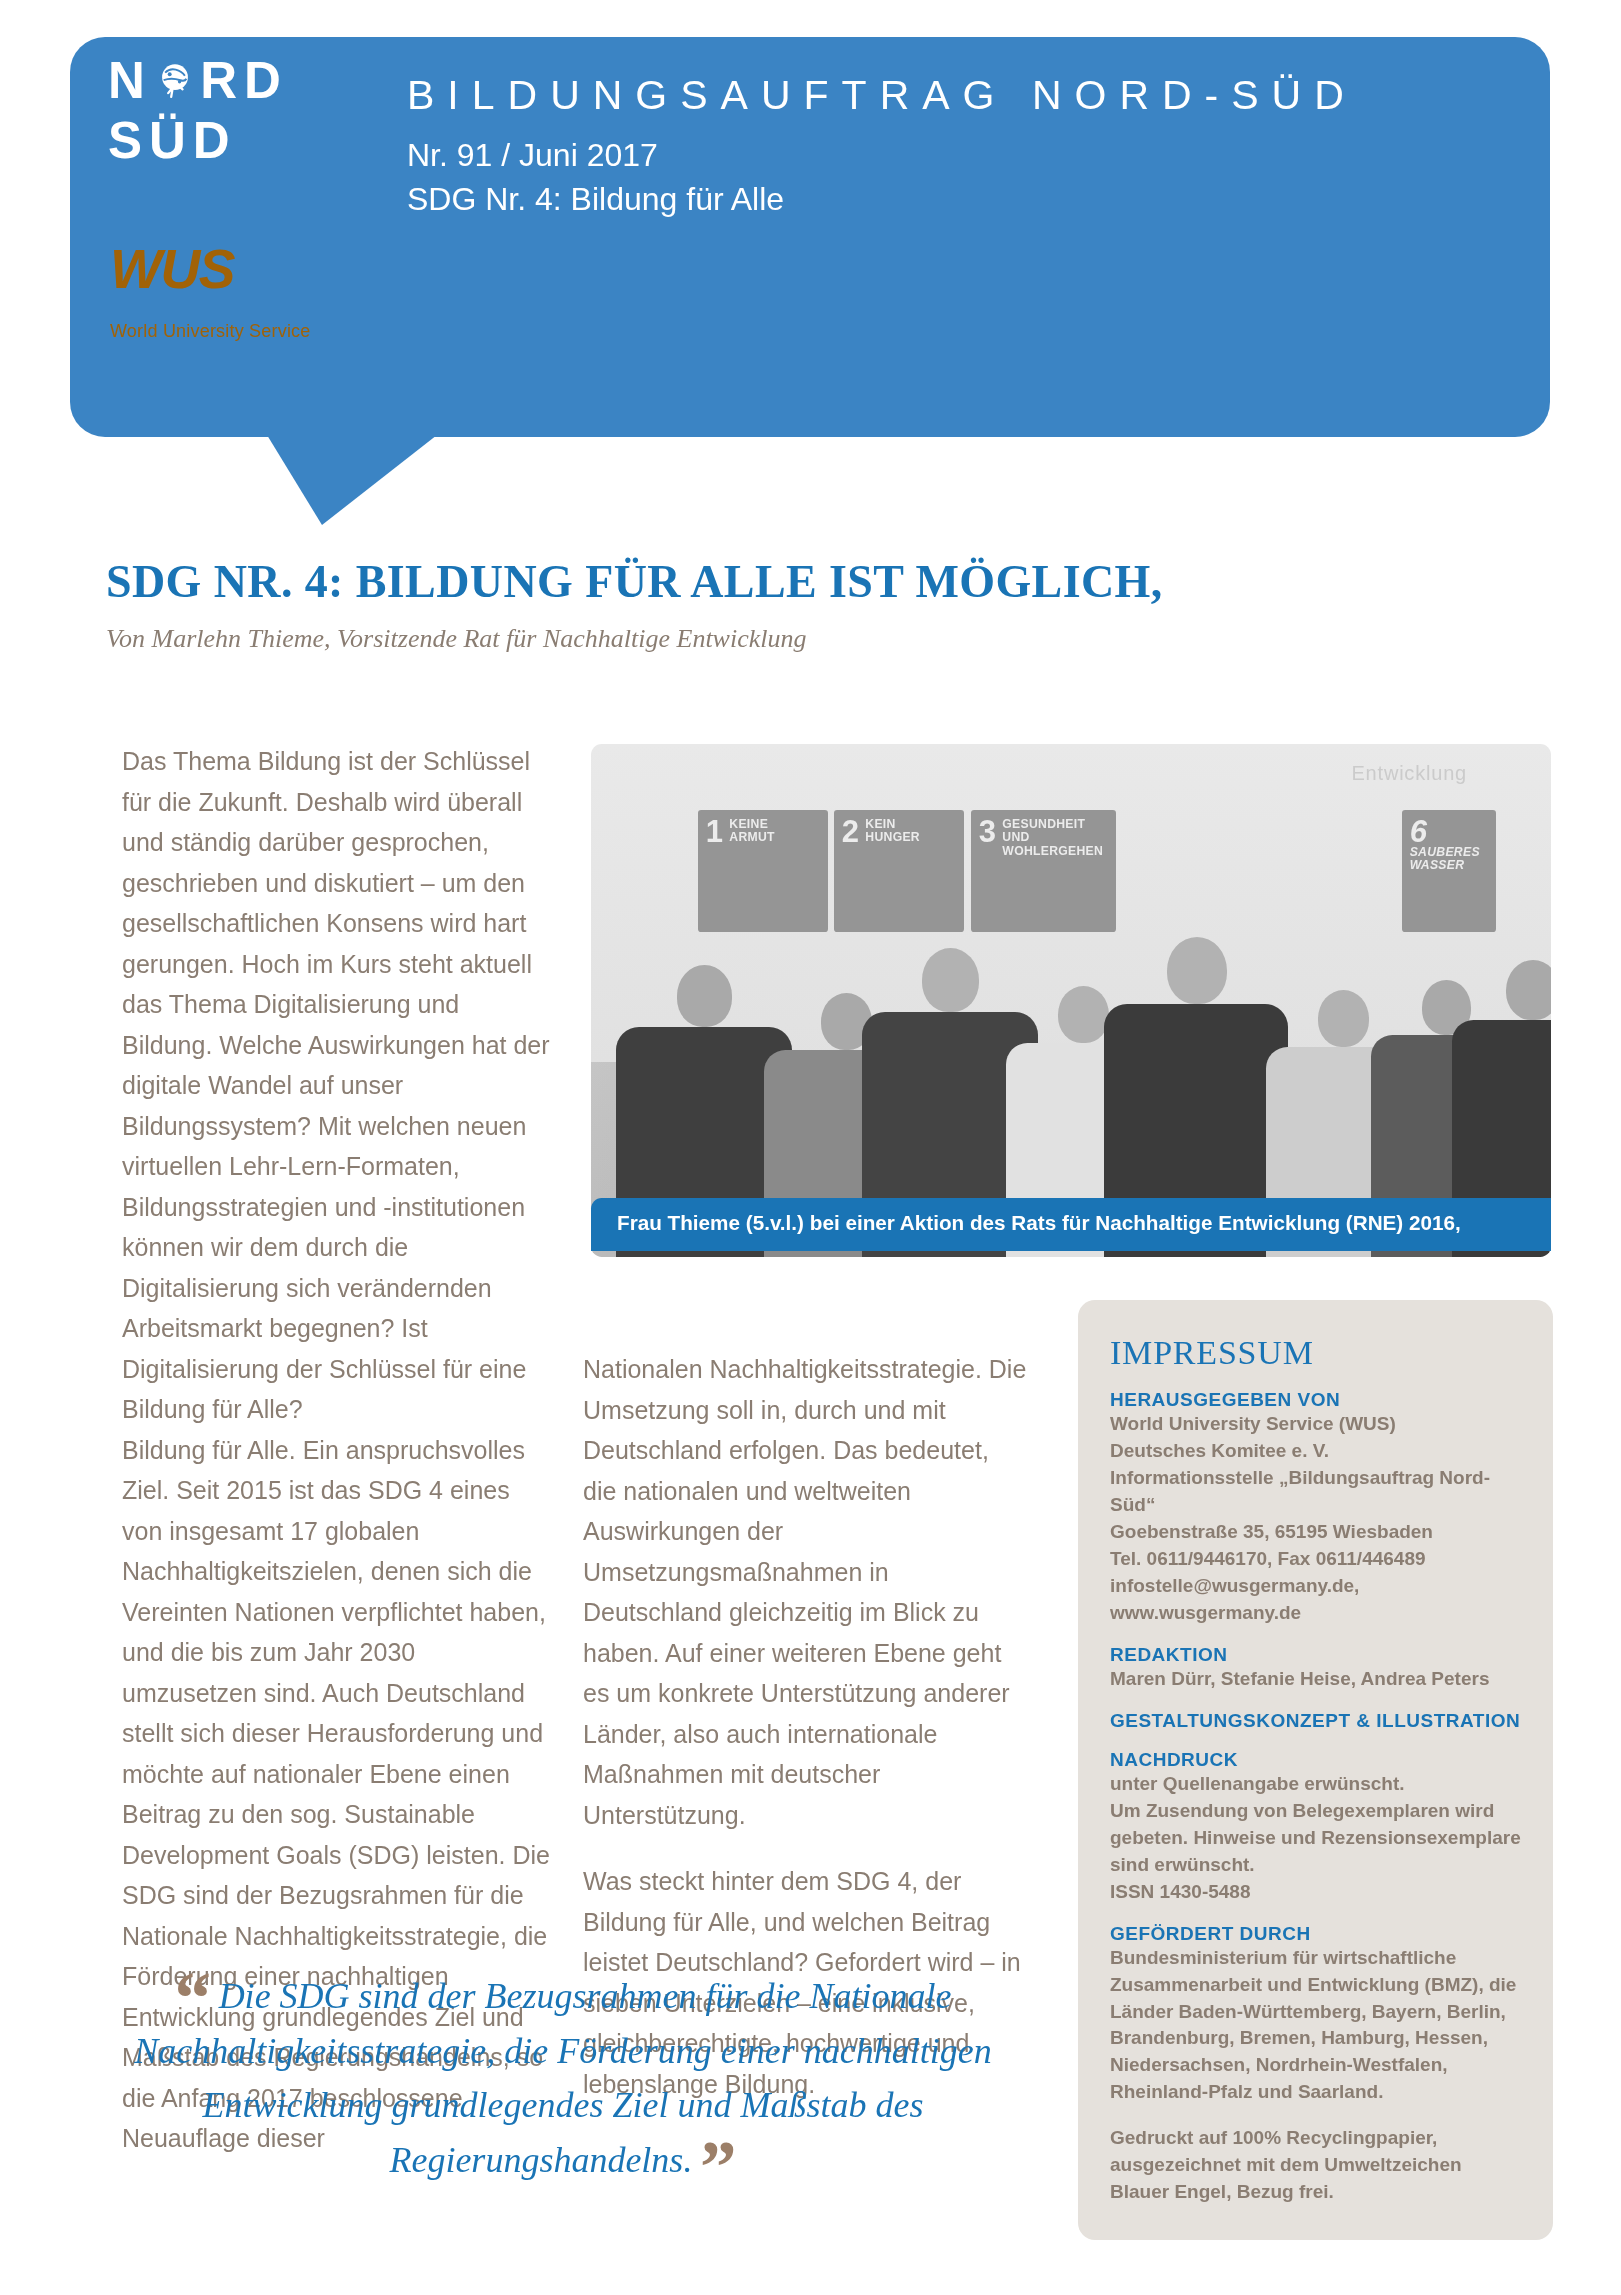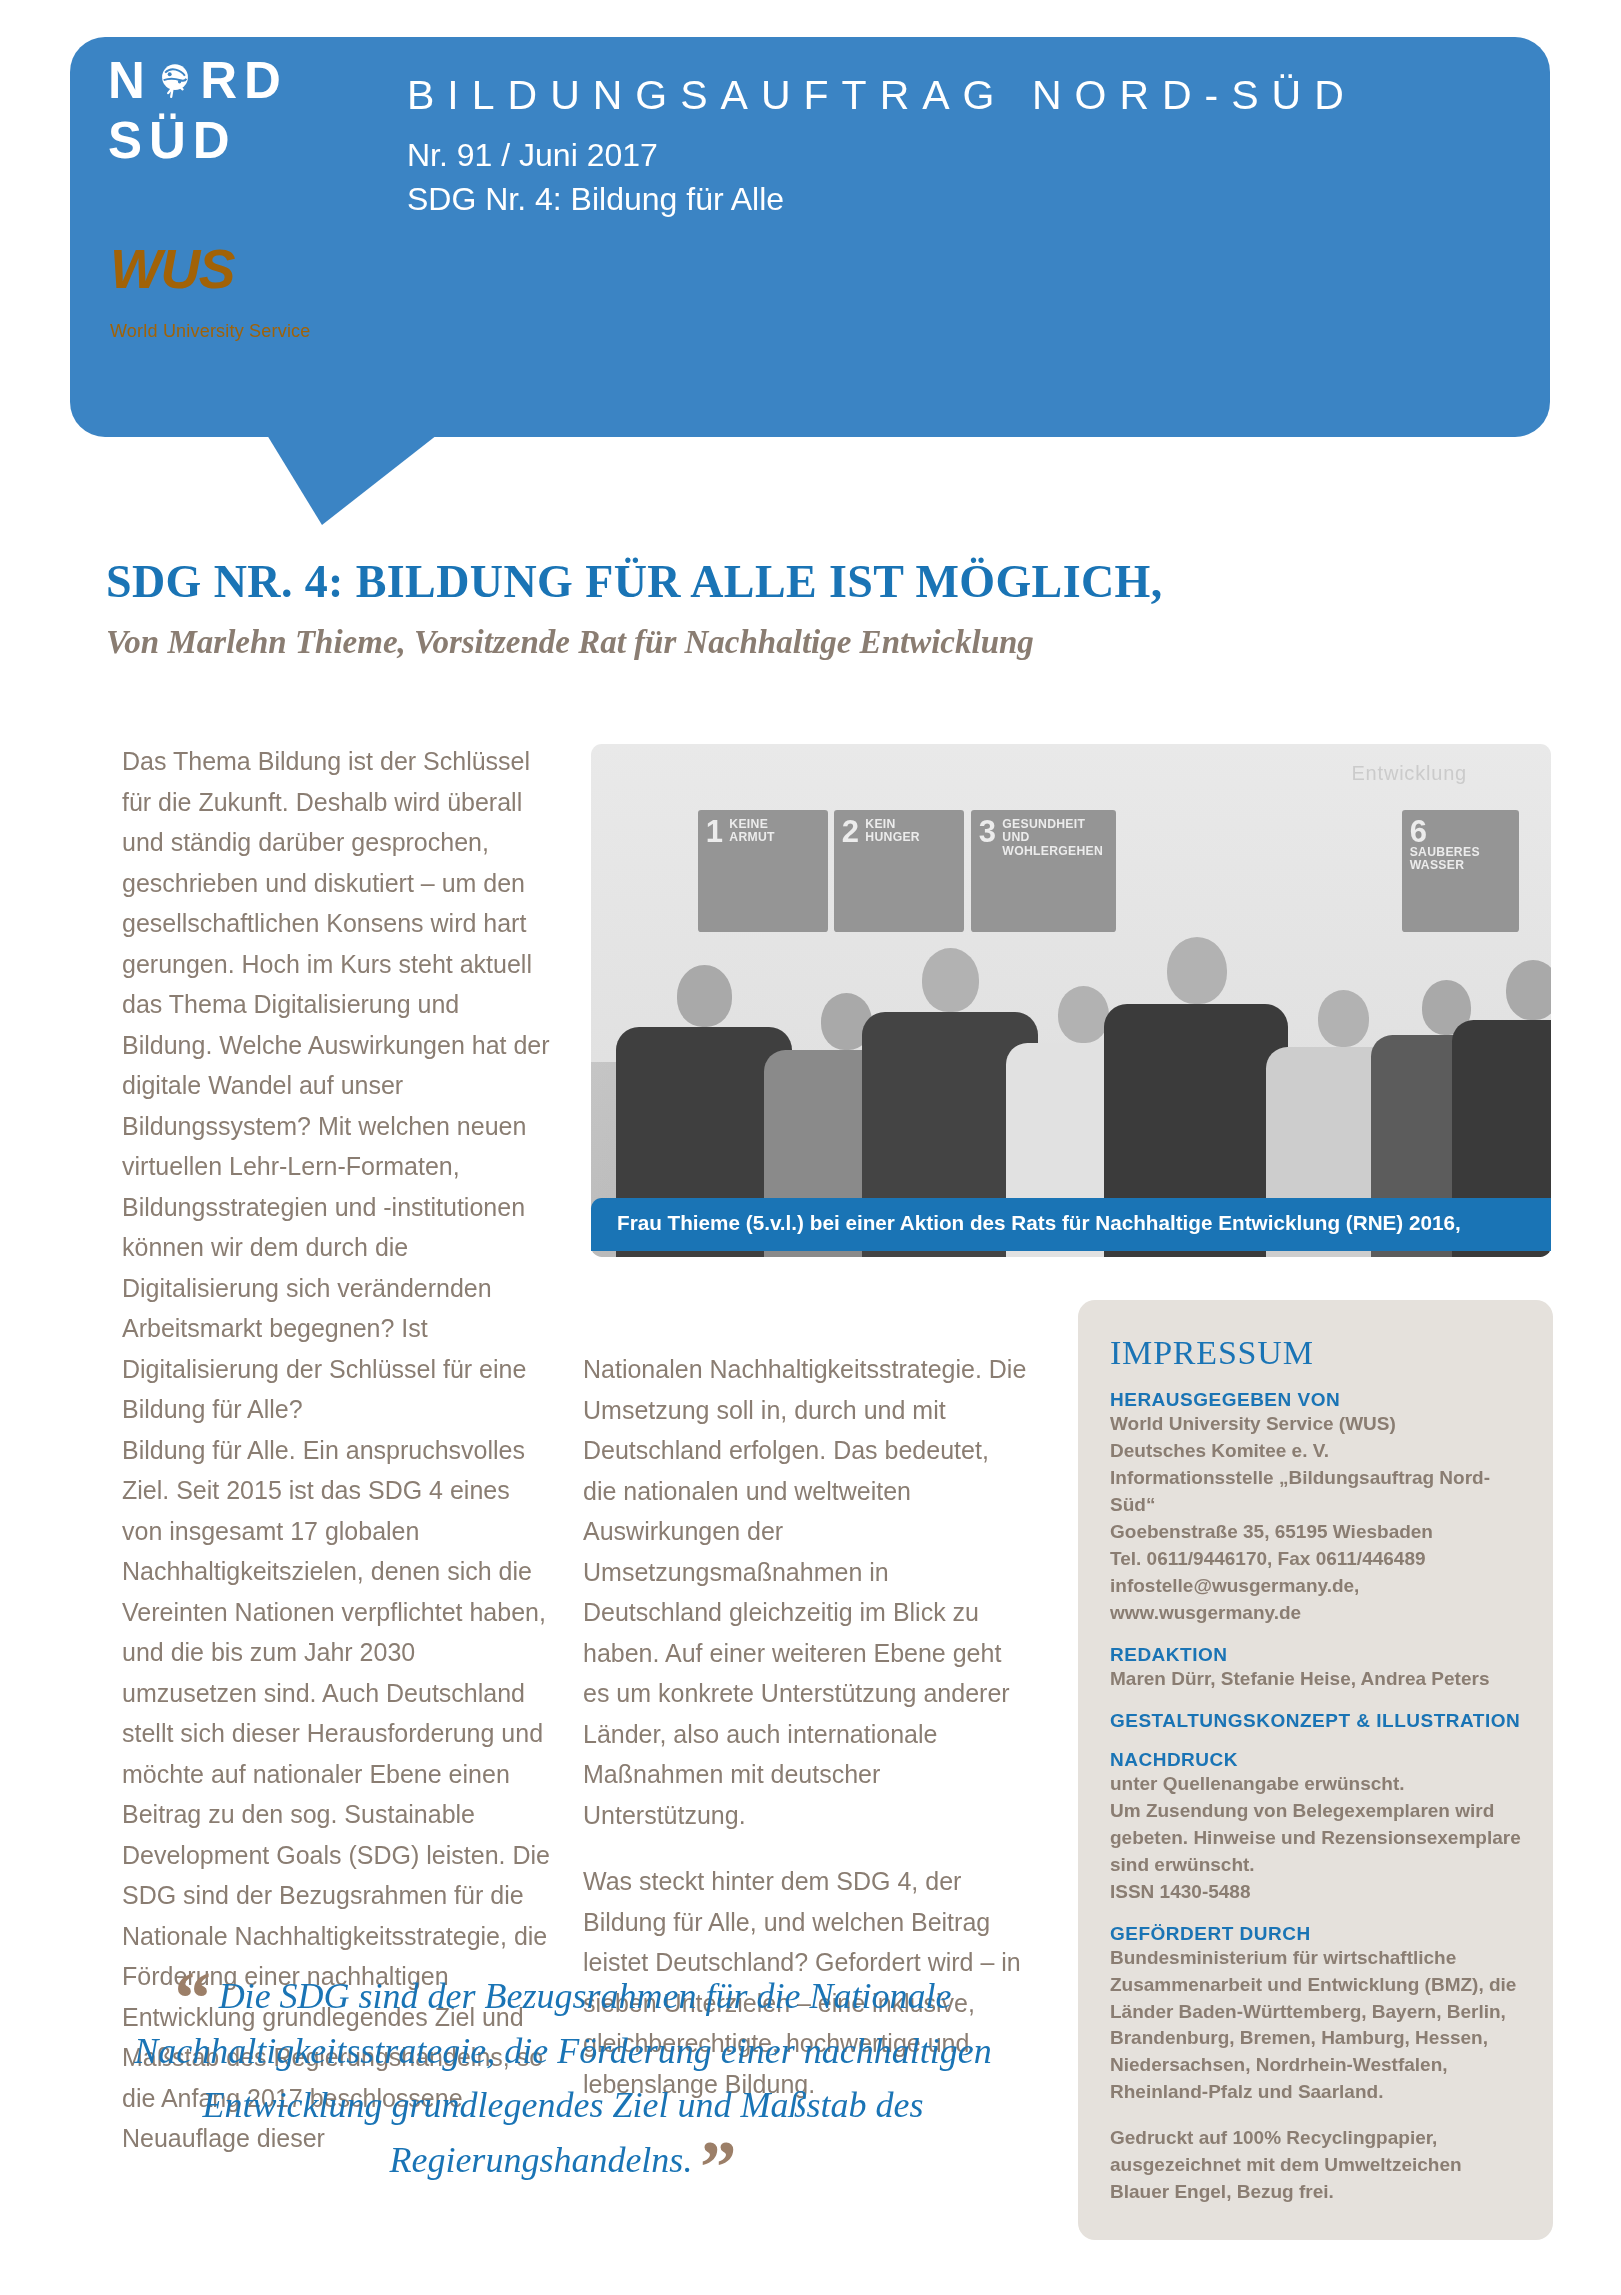--- a/index.html
+++ b/index.html
@@ -125,23 +125,22 @@
     color: var(--brand-dark);
     font-size: 46px;
     font-weight: bold;
     line-height: 1.28;
     letter-spacing: 0.4px;
   }
   .byline {
     font-family: "Liberation Serif", serif;
     font-style: italic;
     color: var(--warm);
-    font-size: 33px;
+    font-size: 26px;
     margin-top: 12.2px;
-    font-weight: bold;
   }
 
   
   .col-left {
     position: absolute;
     left: 122px;
     top: 741px;
     width: 429px;
   }
   .col-mid {
@@ -372,21 +371,21 @@
 
     <div class="sdg-panel" style="left:107px; top:66px; width:130px; height:122px;">
       <span class="num">1</span><span class="lbl">KEINE ARMUT</span>
     </div>
     <div class="sdg-panel" style="left:243px; top:66px; width:130px; height:122px;">
       <span class="num">2</span><span class="lbl">KEIN HUNGER</span>
     </div>
     <div class="sdg-panel" style="left:380px; top:66px; width:145px; height:122px;">
       <span class="num">3</span><span class="lbl">GESUNDHEIT UND WOHLERGEHEN</span>
     </div>
-    <div class="sdg-panel" style="left:811px; top:66px; width:117px; height:122px;">
+    <div class="sdg-panel" style="left:811px; top:66px; width:94px; height:122px;font-style:italic;">
       <span class="num">6</span><span class="lbl">SAUBERES WASSER</span>
     </div>
 
     <div class="person" style="left:86px; width:55px;">
       <div class="head" style="background:#b3a79d;"></div>
       <div style="width:176px;margin-left:-61px;height:230px;border-radius:23px 23px 0 0;background:#3f3f42;"></div>
     </div>
     <div class="person" style="left:230px; width:51px;">
       <div class="head" style="background:#b3a79d;"></div>
       <div style="width:161px;margin-left:-57px;height:207px;border-radius:21.4px 21.4px 0 0;background:#8d8a84;"></div>

